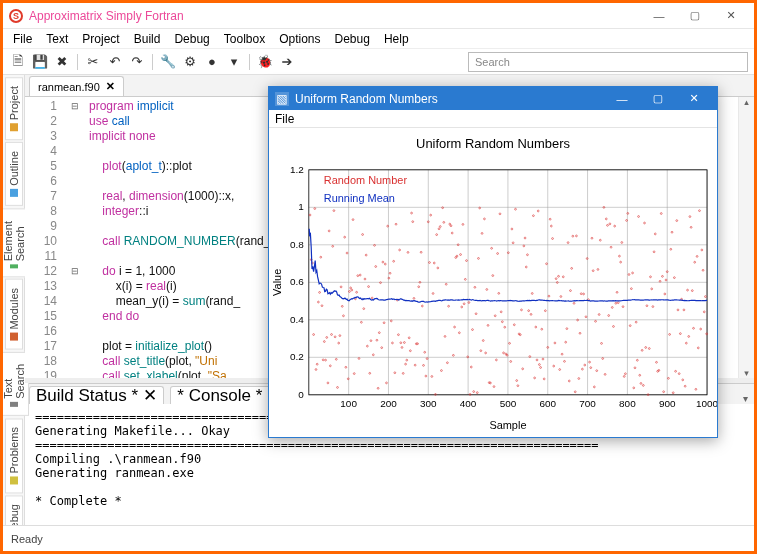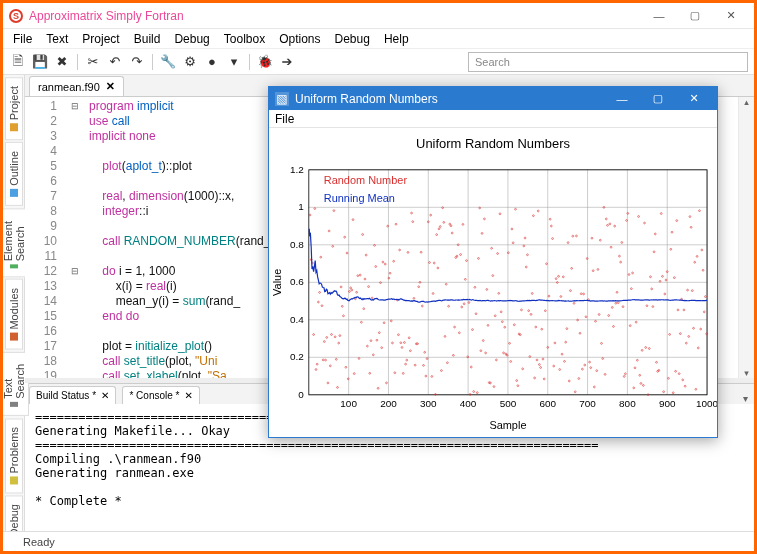--- a/index.html
+++ b/index.html
@@ -29,23 +29,23 @@
   .code { flex: 1.7; display:flex; overflow:hidden; border-bottom:5px solid #eee; position:relative; font-family: Consolas, monospace; font-size:12px;}
   .gutter { width: 46px; background:#fff; border-right:0; text-align:right; color:#888; padding:2px 14px 0 0; line-height:15px;}
   .fold { width: 14px; padding-top:2px; line-height:15px; font-size:9px; color:#666;}
   .codebody { flex:1; padding:2px 0 0 4px; line-height:15px; white-space:pre; overflow:hidden; color:#111;}
   .kw-blue { color:#0060c0; }
   .kw-pink { color:#c030a0; }
   .kw-teal { color:#008080; }
   .str    { color:#c07000; }
   .bottom { flex:1; display:flex; flex-direction:column; border-top:1px solid #ccc;}
   .btabs { height:20px; display:flex; align-items:flex-end; padding-left:4px; gap:6px; background:#f3f3f3;}
-  .btab { height:18px; border:1px solid #ccc; border-bottom:none; background:#fff; padding:0 6px; font-size:10px; display:flex; align-items:center; gap:5px; border-radius:3px 3px 0 0;}
+  .btab { height:18px; border:1px solid #ccc; border-bottom:none; background:#fff; padding:0 6px; font-size:17px; display:flex; align-items:center; gap:5px; border-radius:3px 3px 0 0;}
   .console { flex:1; font-family:Consolas, monospace; font-size:12px; padding:6px 10px; overflow:hidden; white-space:pre-line;}
-  .status { height:20px; border-top:1px solid #ddd; font-size:11px; padding:0 20px; display:flex; align-items:center; color:#444;}
+  .status { height:26px; border-top:1px solid #ddd; font-size:11px; padding:0 8px; display:flex; align-items:center; color:#444;}
   .scrollbar-v { position:absolute; right:0; top:0; bottom:0; width:16px; background:#f4f4f4; display:flex; flex-direction:column; justify-content:space-between; align-items:center; font-size:9px; color:#666; border-left:1px solid #e8e8e8;}
 
   
   .plotwin { position:absolute; left:265px; top:83px; width:450px; height:352px; background:#fff; box-shadow: 0 3px 14px rgba(0,0,0,0.35); border:1px solid #2a7ad0; display:flex; flex-direction:column;}
   .plotwin .ptitle { height:26px; background:#2a7ad0; color:#fff; display:flex; align-items:center; padding:0 6px; font-size:12px;}
   .plotwin .ptitle .picon { width:14px; height:14px; background:#fff3; margin-right:6px; display:flex; justify-content:center; align-items:center;}
   .plotwin .ptitle .pt { flex:1;}
   .plotwin .ptitle .pwc { display:flex; gap:2px;}
   .plotwin .ptitle .pwc div { width:34px; height:22px; display:flex; justify-content:center; align-items:center; font-size:11px;}
   .plotwin .pmenu { height:20px; border-bottom:1px solid #e4e4e4; font-size:12px; padding:0 6px; display:flex; align-items:center;}

